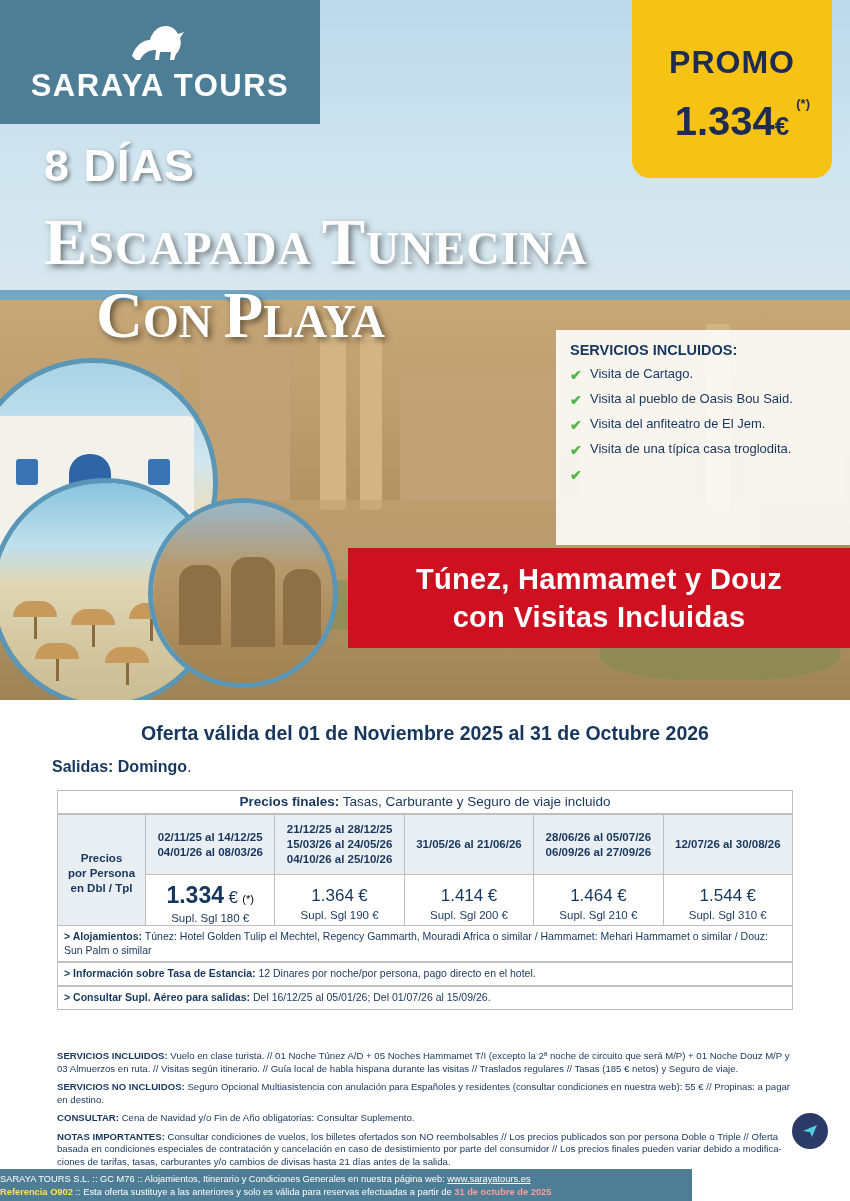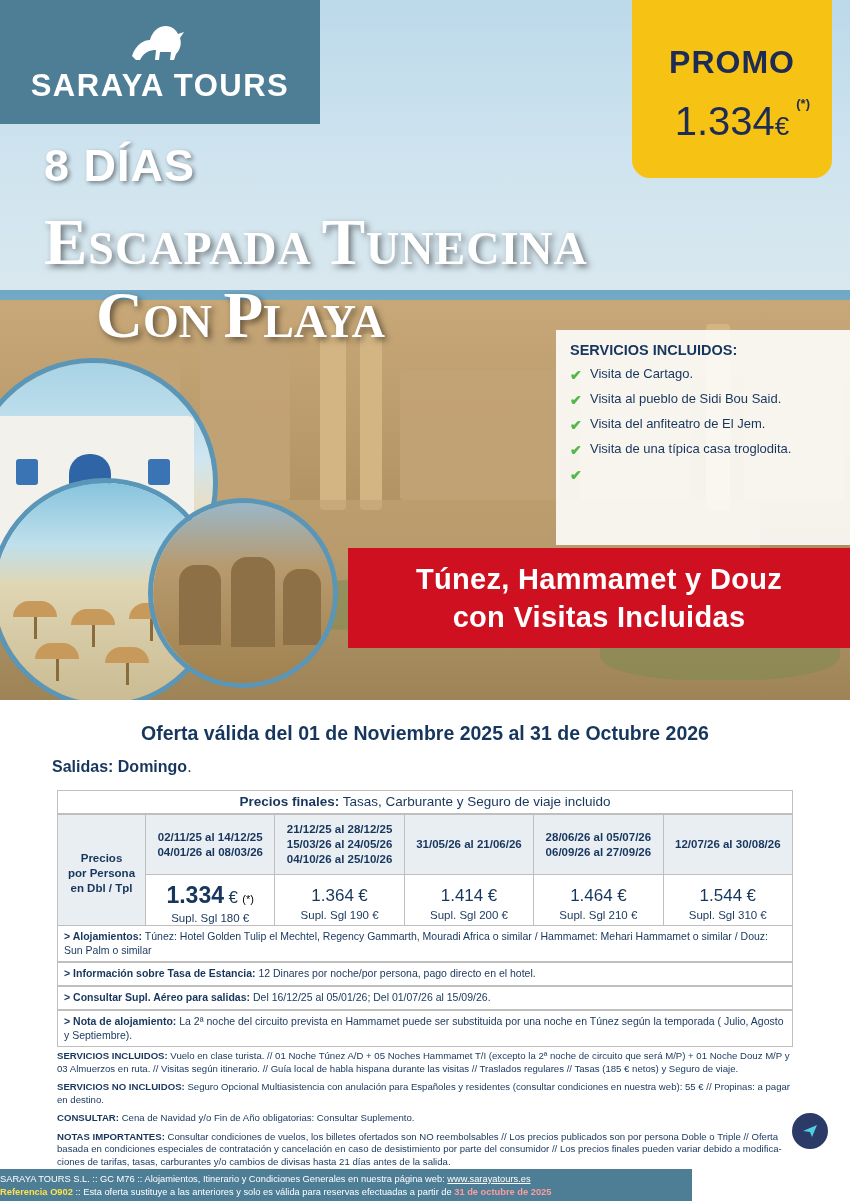--- a/index.html
+++ b/index.html
@@ -56,21 +56,21 @@
   
   .promo {
     position:absolute; right:18px; top:0; width:200px; height:178px;
     background:#f6c213; border-radius:0 0 18px 18px;
     text-align:center; color:#1d2b55;
   }
   .promo-label {
     margin-top:44px; font-size:32px; font-weight:bold; letter-spacing:1px;
   }
   .promo-price {
-    margin-top:18px; font-size:40px; font-weight:normal;
+    margin-top:18px; font-size:40px; font-weight:bold;
   }
   .promo-price .cur { font-size:26px; }
   .promo-ast {
     position:absolute; right:22px; top:96px; font-size:13px; font-weight:bold;
   }
 
   
   .t-dias {
     position:absolute; left:44px; top:140px;
     font-size:45px; font-weight:bold; color:#fff;
@@ -275,21 +275,21 @@
         <div class="c3-arch" style="left:26px;top:62px;width:42px;height:80px;"></div>
         <div class="c3-arch" style="left:78px;top:54px;width:44px;height:90px;"></div>
         <div class="c3-arch" style="left:130px;top:66px;width:38px;height:76px;"></div>
       </div>
     </div>
 
     <div class="servicios">
       <h3>SERVICIOS INCLUIDOS:</h3>
       <ul>
         <li><span class="tick">✔</span><span>Visita de Cartago.</span></li>
-        <li><span class="tick">✔</span><span>Visita al pueblo de Sidi Bou Said.</span></li>
+        <li><span class="tick">✔</span><span>Visita al pueblo de Oasis Bou Said.</span></li>
         <li><span class="tick">✔</span><span>Visita del anfiteatro de El Jem.</span></li>
         <li><span class="tick">✔</span><span>Visita de una típica casa troglodita.</span></li>
         <li><span class="tick">✔</span></li>
       </ul>
     </div>
 
     <div class="redband">
       <div>Túnez, Hammamet y Douz</div>
       <div>con Visitas Incluidas</div>
     </div>
@@ -365,23 +365,20 @@
 
   <div class="note" style="top:925px;">
     <b>&gt; Alojamientos:</b><span> Túnez: Hotel Golden Tulip el Mechtel, Regency Gammarth, Mouradi Africa o similar / Hammamet: Mehari Hammamet o similar / Douz: Sun Palm o similar</span>
   </div>
   <div class="note" style="top:962px;">
     <b>&gt; Información sobre Tasa de Estancia:</b><span> 12 Dinares por noche/por persona, pago directo en el hotel.</span>
   </div>
   <div class="note" style="top:986px;">
     <b>&gt; Consultar Supl. Aéreo para salidas:</b><span> Del 16/12/25 al 05/01/26; Del 01/07/26 al 15/09/26.</span>
   </div>
-  <div class="note" style="top:1010px;">
-    <b>&gt; Nota de alojamiento:</b><span> La 2ª noche del circuito prevista en  Hammamet puede ser substituida por una noche en Túnez según la temporada ( Julio, Agosto y Septiembre).</span>
-  </div>
 
   <div class="fineblock" style="top:1050px;">
     <p><b>SERVICIOS INCLUIDOS:</b><span> Vuelo en clase turista. // 01 Noche Túnez A/D + 05 Noches Hammamet T/I (excepto la 2ª noche de circuito que será M/P) + 01 Noche Douz M/P y 03 Almuerzos en ruta. // Visitas según itinerario. // Guía local de habla hispana durante las visitas // Traslados regulares // Tasas (185 € netos) y Seguro de viaje.</span></p>
     <p><b>SERVICIOS NO INCLUIDOS:</b><span> Seguro Opcional Multiasistencia con anulación para Españoles y residentes (consultar condiciones en nuestra web): 55 € // Propinas: a pagar en destino.</span></p>
     <p><b>CONSULTAR:</b><span> Cena de Navidad y/o Fin de Año obligatorias: Consultar Suplemento.</span></p>
     <p><b>NOTAS IMPORTANTES:</b><span> Consultar condiciones de vuelos, los billetes ofertados son NO reembolsables // Los precios publicados son por persona Doble o Triple // Oferta basada en condiciones especiales de contratación y cancelación en caso de desistimiento por parte del consumidor // Los precios finales pueden variar debido a modifica-ciones de tarifas, tasas, carburantes y/o cambios de divisas hasta 21 días antes de la salida.</span></p>
   </div>
 
   <div class="badge-icon">
     <svg width="22" height="22" viewBox="0 0 22 22" aria-hidden="true">

